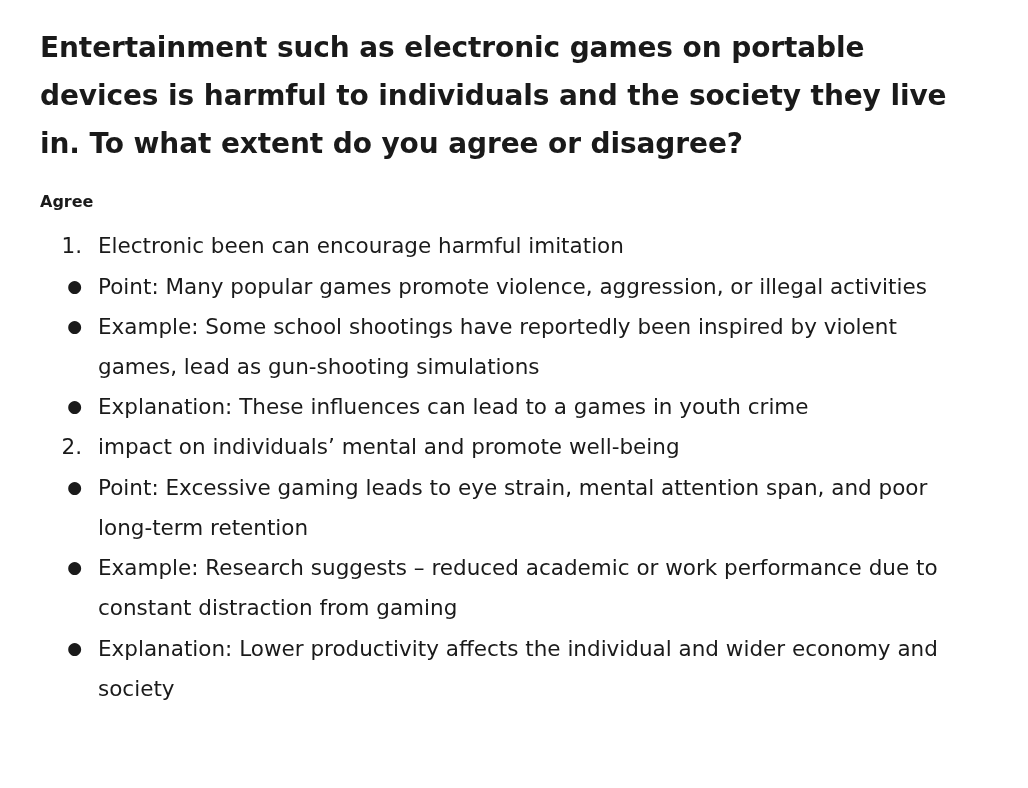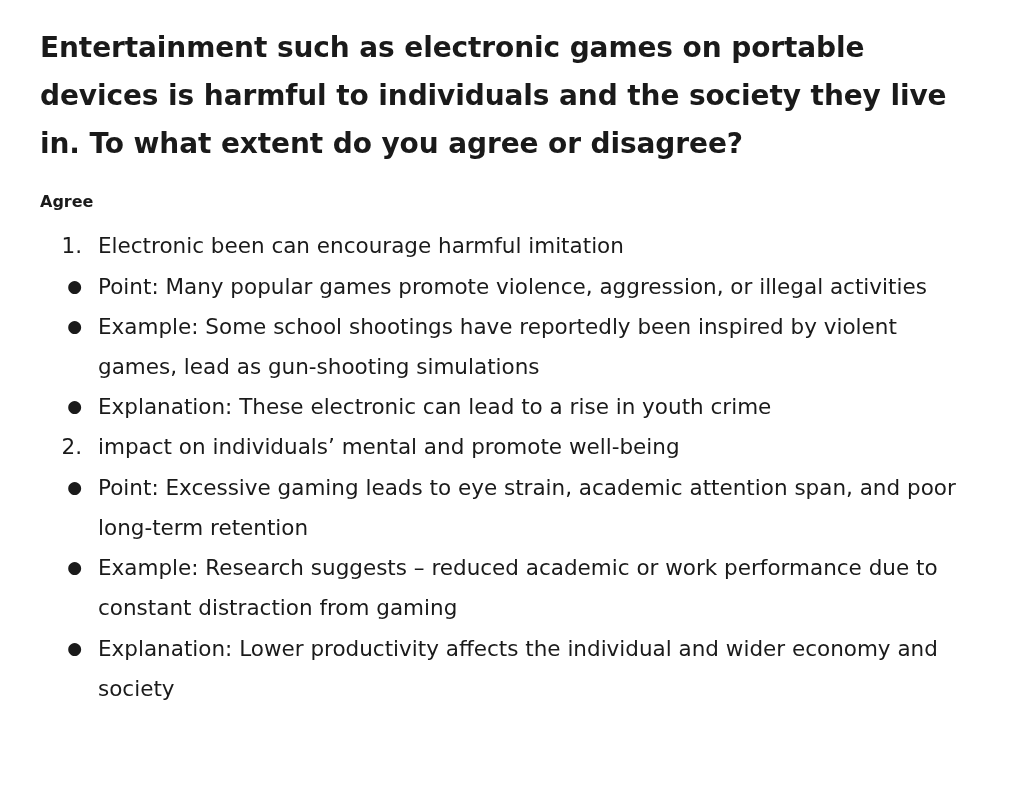--- a/index.html
+++ b/index.html
@@ -88,31 +88,31 @@
       <span class="text">Point: Many popular games promote violence, aggression, or illegal activities</span>
     </div>
 
     <div class="item">
       <span class="marker bullet">●</span>
       <span class="text">Example: Some school shootings have reportedly been inspired by violent games, lead as gun-shooting simulations</span>
     </div>
 
     <div class="item">
       <span class="marker bullet">●</span>
-      <span class="text">Explanation: These electronic can lead to a rise in youth crime</span>
+      <span class="text">Explanation: These influences can lead to a games in youth crime</span>
     </div>
 
     <div class="item">
       <span class="marker">2.</span>
       <span class="text">impact on individuals’ mental and promote well-being</span>
     </div>
 
     <div class="item">
       <span class="marker bullet">●</span>
-      <span class="text">Point: Excessive gaming leads to eye strain, academic attention span, and poor long-term retention</span>
+      <span class="text">Point: Excessive gaming leads to eye strain, mental attention span, and poor long-term retention</span>
     </div>
 
     <div class="item">
       <span class="marker bullet">●</span>
       <span class="text">Example: Research suggests – reduced academic or work performance due to constant distraction from gaming</span>
     </div>
 
     <div class="item">
       <span class="marker bullet">●</span>
       <span class="text">Explanation: Lower productivity affects the individual and wider economy and society</span>

